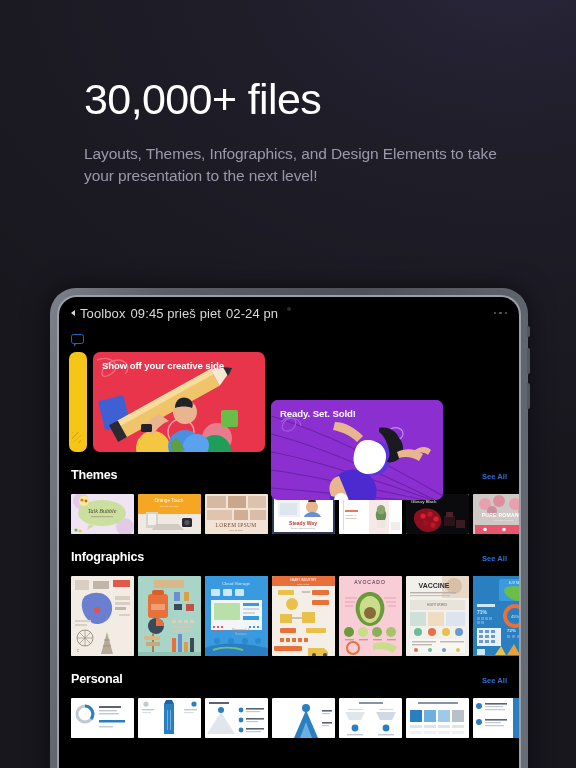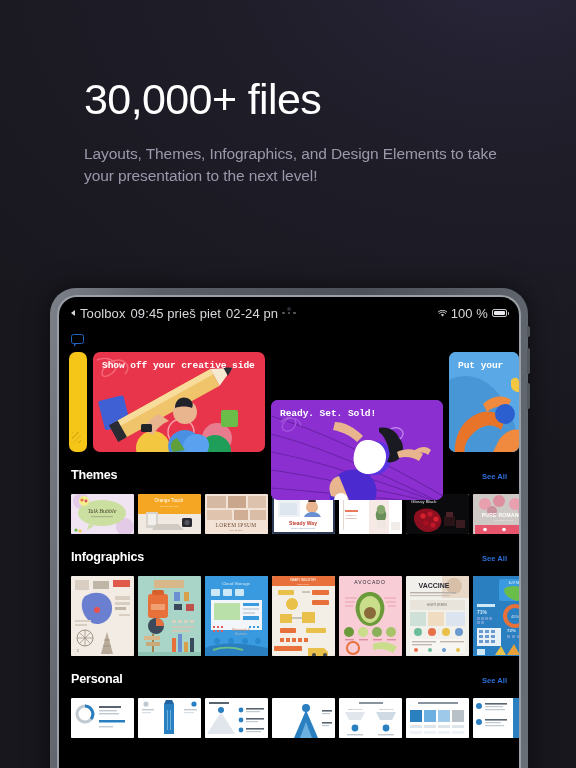--- a/index.html
+++ b/index.html
@@ -79,21 +79,21 @@
 
   
   .toolrow{ height:19px; padding:0 12px; display:flex; align-items:center; }
   .bubble{ width:13px; height:10px; border:1.3px solid #1f63c4; border-radius:2.5px; position:relative; }
   .bubble::after{
     content:""; position:absolute; left:2px; bottom:-4px; width:0;height:0;
     border-left:2.5px solid #1f63c4; border-bottom:3.5px solid transparent;
   }
 
   
-  .hero{ padding:4px 0 0 0; display:flex; gap:6px; height:104px; padding-left:10px;font-family:Liberation Mono, monospace; }
+  .hero{ padding:4px 0 0 0; display:flex; gap:6px; height:104px; padding-left:10px; }
   .hcard{ border-radius:7px; overflow:hidden; position:relative; flex:none; height:100%; }
   .hc-peek{ width:18px; background:#f5c518; }
   .hc-peek .sq{ position:absolute; left:3px; bottom:9px; width:9px;height:11px;
     background:repeating-linear-gradient(135deg,#d8a914 0 1px,transparent 1px 4px); opacity:.8;}
   .hc1{ width:172px; background:#e8354b; }
   .hc2{ width:172px; background:#8b2fd0;margin-top:48px; }
   .hc3{ width:70px; background:#5aa9e6; }
   .htitle{
     position:absolute; left:9px; top:8px; color:#fff;
     font-size:9.6px; font-weight:700; letter-spacing:-.1px; z-index:4; white-space:nowrap;
@@ -133,31 +133,20 @@
         <div class="sb-left">
           <span class="back-tri"></span>
           <span>Toolbox</span>
           <span>09:45 prieš piet</span>
           <span>02-24 pn</span>
         </div>
         <div class="sb-center">
           <i></i>
             <i></i>
             <i></i>
-        </div>
-        <div class="sb-right">
-          <svg class="wifi" width="9" height="7" viewBox="0 0 12 9">
-            <path d="M6 8.6 3.9 6.2a3.2 3.2 0 0 1 4.2 0Z" fill="#d8d8dc"></path>
-            <path d="M1.9 4.3a6 6 0 0 1 8.2 0" stroke="#d8d8dc" stroke-width="1.2" fill="none" stroke-linecap="round"></path>
-            <path d="M.3 2.3a8.4 8.4 0 0 1 11.4 0" stroke="#d8d8dc" stroke-width="1.2" fill="none" stroke-linecap="round"></path>
-          </svg>
-          <span>100 %</span>
-          <span class="batt">
-              <i></i>
-            </span>
         </div>
       </div>
 
       <div class="toolrow">
         <span class="bubble"></span>
       </div>
 
       <div class="hero">
 
         <div class="hcard hc-peek">
@@ -210,32 +199,20 @@
             <path d="M118 34c8 0 14 6 14 14 0 10-8 16-16 14 4-8 6-20 2-28Z" fill="#1a1a22"></path>
             <path d="M92 36c-8-8-18-14-28-14l-2 8c10 2 18 6 24 12Z" fill="#e8b58e"></path>
             <path d="M126 52c8-4 18-4 26 2l-4 7c-6-4-14-5-20-3Z" fill="#e8b58e"></path>
             <path d="M60 96c-4-10 0-18 8-20l10 24Z" fill="#e8b58e"></path>
             <circle cx="70" cy="100" r="7" fill="#ffffff"></circle>
             <path d="M144 50c6-4 12-4 16 0l-3 5c-4-3-9-3-13-1Z" fill="#e8b58e"></path>
           </svg>
           <div class="htitle">Ready. Set. Sold!</div>
         </div>
 
-        <div class="hcard hc3">
-          <svg class="hero-art" viewBox="0 0 70 104" preserveAspectRatio="none">
-            <rect width="70" height="104" fill="#5aa9e6"></rect>
-            <path d="M0 28C16 20 34 24 48 40 62 56 68 76 70 96V104H0Z" fill="#3a86c8" opacity=".55"></path>
-            <path d="M6 104c-2-22 10-40 28-44 10-2 18 2 22 8l-4 10c-6-6-16-6-24 0-10 8-14 16-12 26Z" fill="#e8742a"></path>
-            <path d="M34 52c8-8 20-10 28-4l-4 9c-6-4-14-2-20 3Z" fill="#ef8a3e"></path>
-            <circle cx="56" cy="62" r="10" fill="#2b5fd0"></circle>
-            <path d="M48 92c4-10 14-16 22-14v26H42Z" fill="#ef8a3e"></path>
-            <path d="M62 28c4-4 8-2 8 2v10c-4 0-7-2-8-6Z" fill="#f3c73f"></path>
-          </svg>
-          <div class="htitle">Put your</div>
-        </div>
       </div>
 
       <div class="section-head">
         <span class="section-title">Themes</span>
         <span class="see-all">See All</span>
       </div>
       <div class="thumbrow">
         <div class="thumb t-theme">
           <svg width="63" height="40" viewBox="0 0 63 40">
             <rect width="63" height="40" fill="#f0e4f2"></rect>

